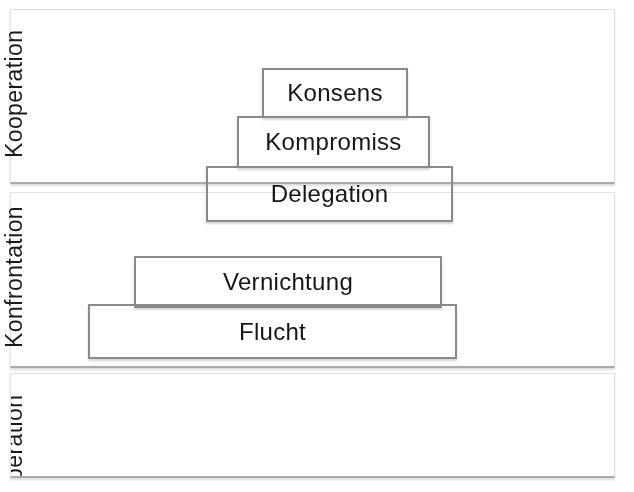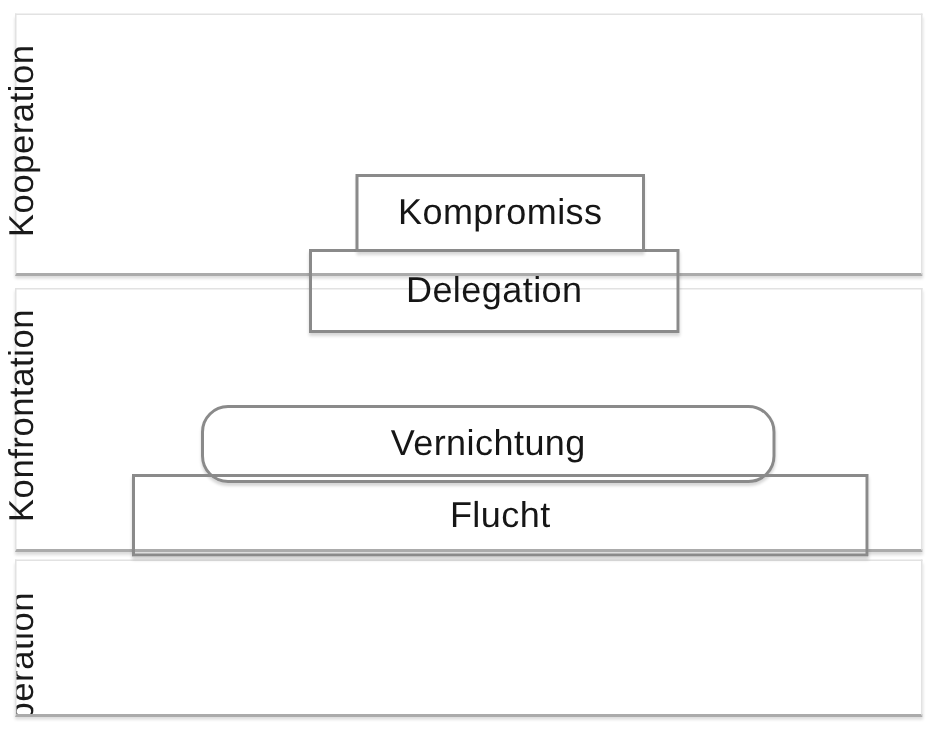--- a/index.html
+++ b/index.html
@@ -60,40 +60,43 @@
     font-size: 24px;
     letter-spacing: 0.3px;
     color: #161616;
     box-shadow: 0 2px 2px rgba(0,0,0,0.16);
     z-index: 3;
   }
   #pyr-konsens      { left: 262px; top: 68px;  width: 146px; height: 50px; }
   #pyr-kompromiss   { left: 237px; top: 116px; width: 193px; height: 52px; }
   #pyr-delegation   { left: 206px; top: 166px; width: 247px; height: 56px; }
   #pyr-unterwerfung { left: 169px; top: 220px; width: 313px; height: 52px; }
-  #pyr-vernichtung  { left: 134px; top: 270px; width: 383px; height: 52px; border-radius: 18px; }
-  #pyr-flucht       { left: 88px;  top: 316px; width: 491px; height: 55px; text-align: center; }
+  #pyr-vernichtung  { left: 134px; top: 256px; width: 308px; height: 52px; }
+  #pyr-flucht       { left: 88px;  top: 304px; width: 369px; height: 55px; text-align: center; }
 </style>
 </head>
 <body>
 
 <div id="stage">
 
   <div class="band" id="band-1">
     <span class="vlabel">Kooperation</span>
   </div>
 
   <div class="band" id="band-2">
     <span class="vlabel">Konfrontation</span>
   </div>
 
   <div class="band" id="band-3">
     <span class="vlabel">peration</span>
   </div>
 
+  <div class="pyr" id="pyr-konsens">
+    <span>Konsens</span>
+  </div>
 
   <div class="pyr" id="pyr-delegation">
     <span>Delegation</span>
   </div>
 
   <div class="pyr" id="pyr-kompromiss">
     <span>Kompromiss</span>
   </div>
 
 

